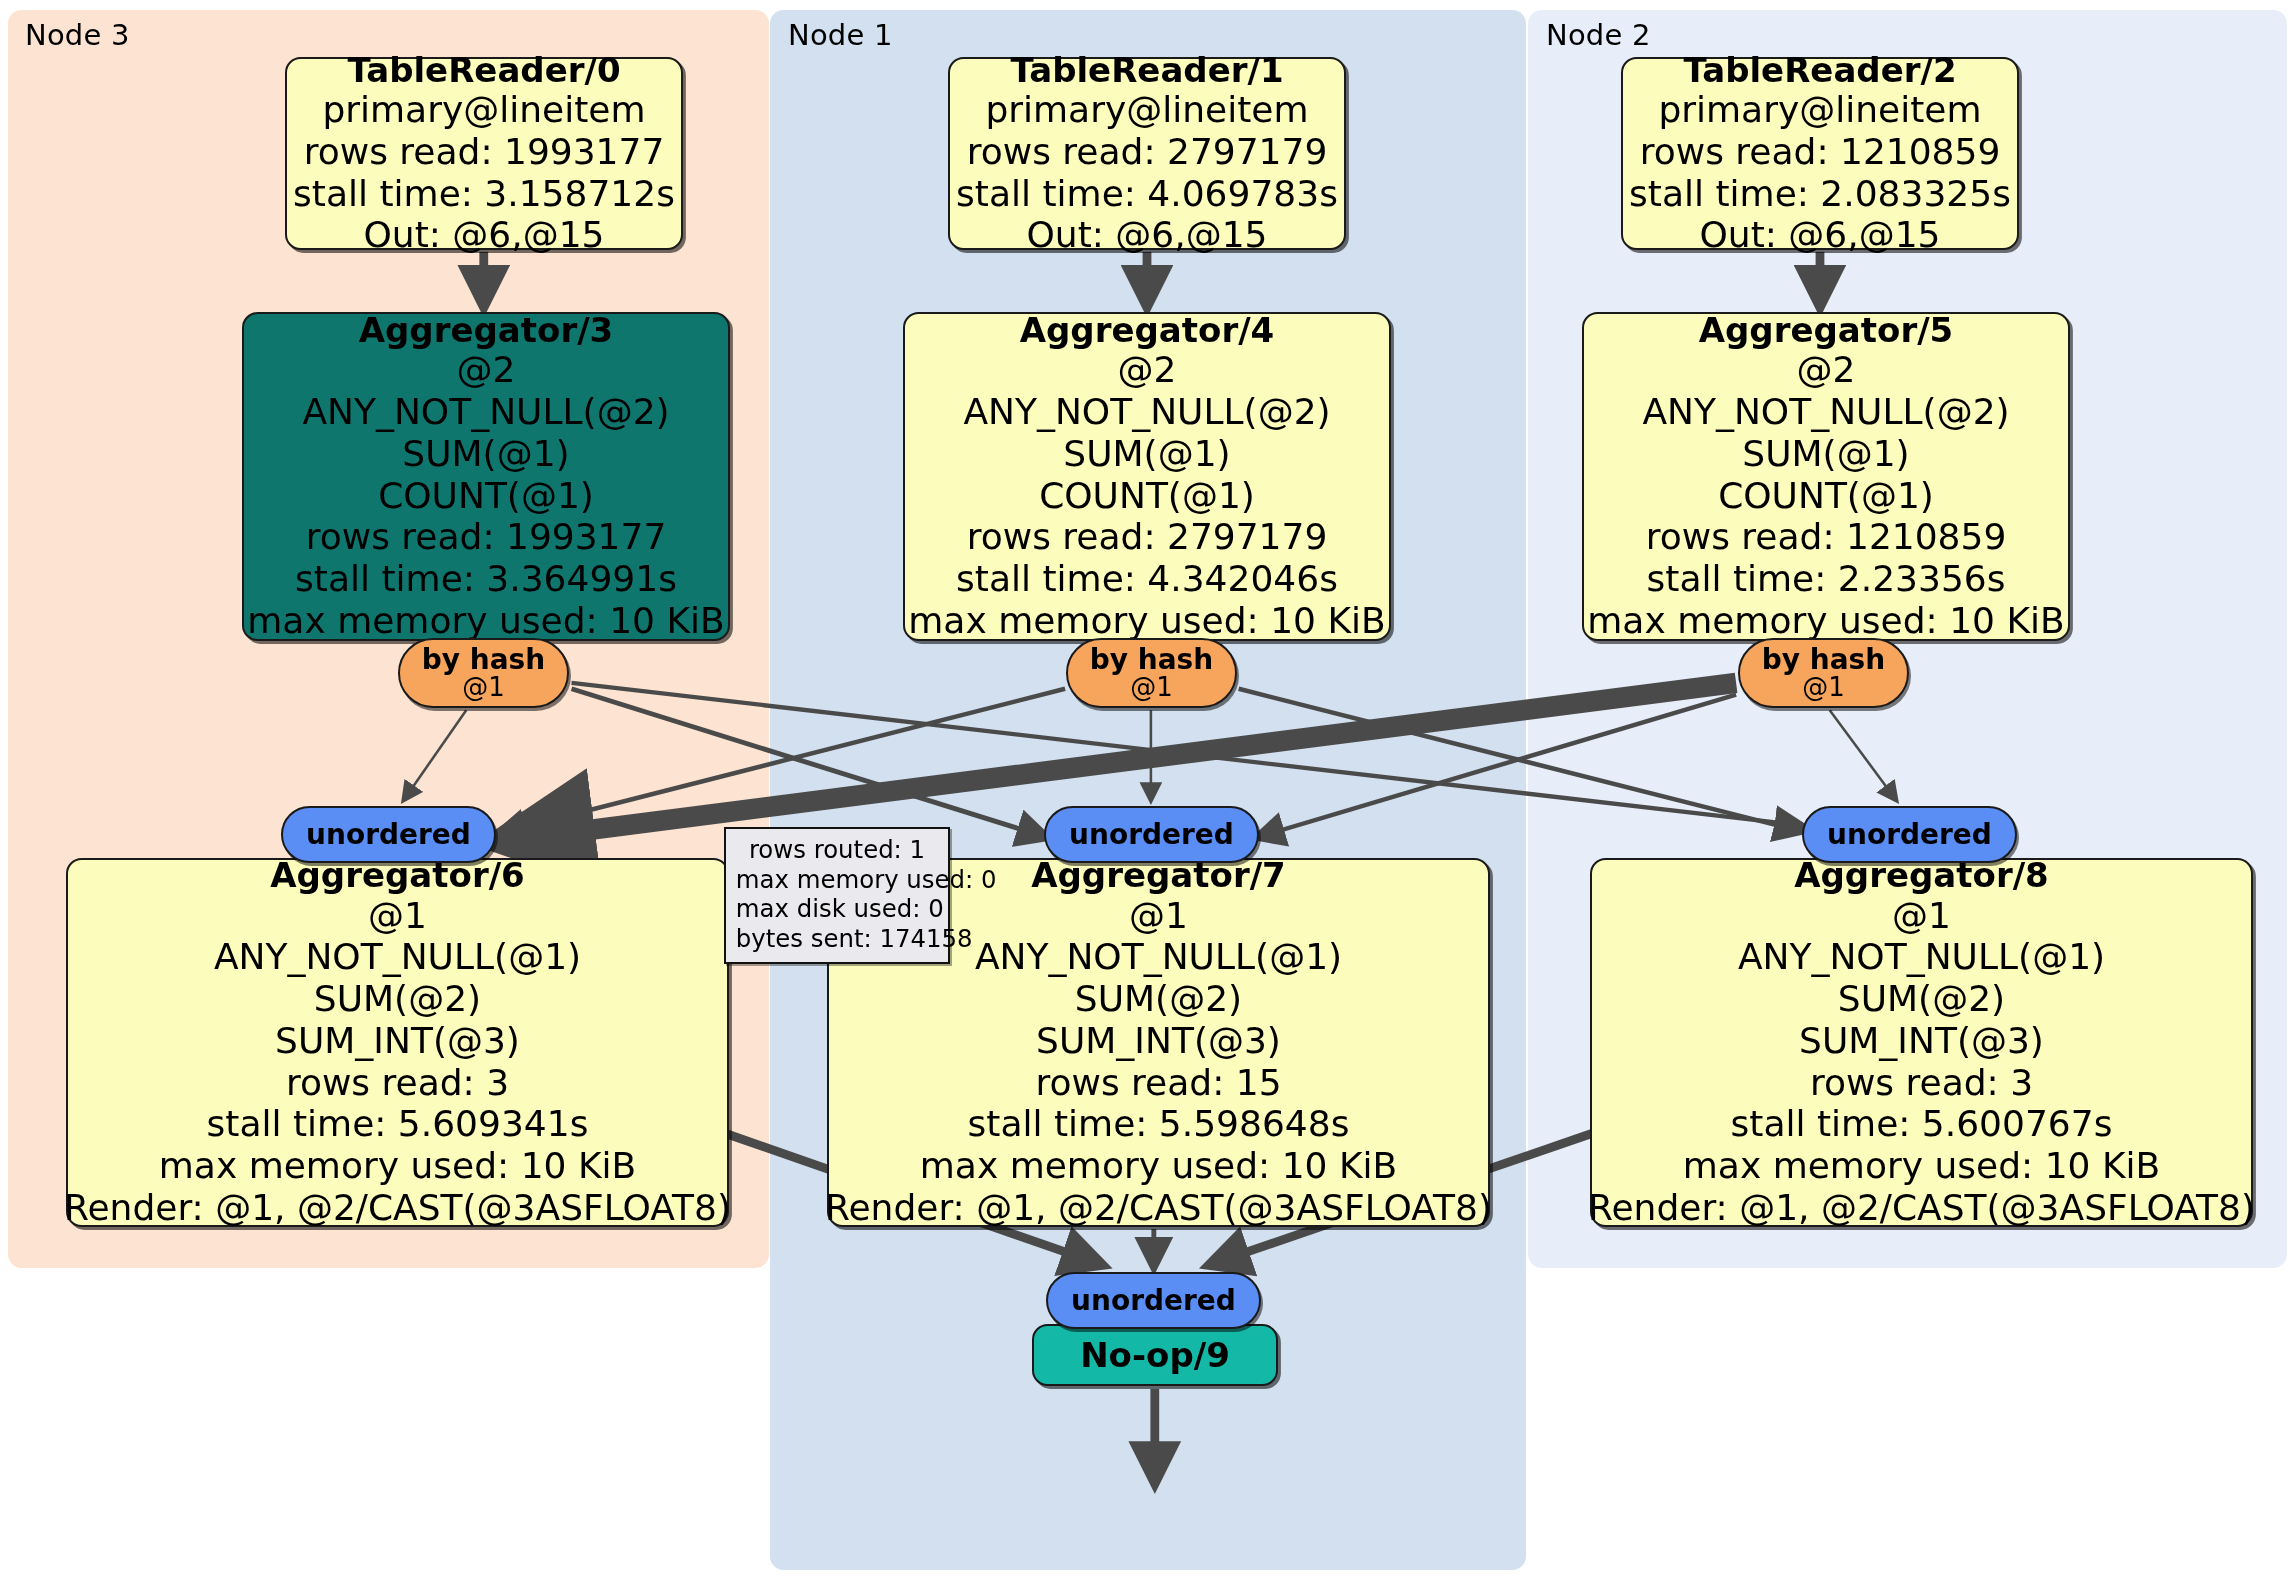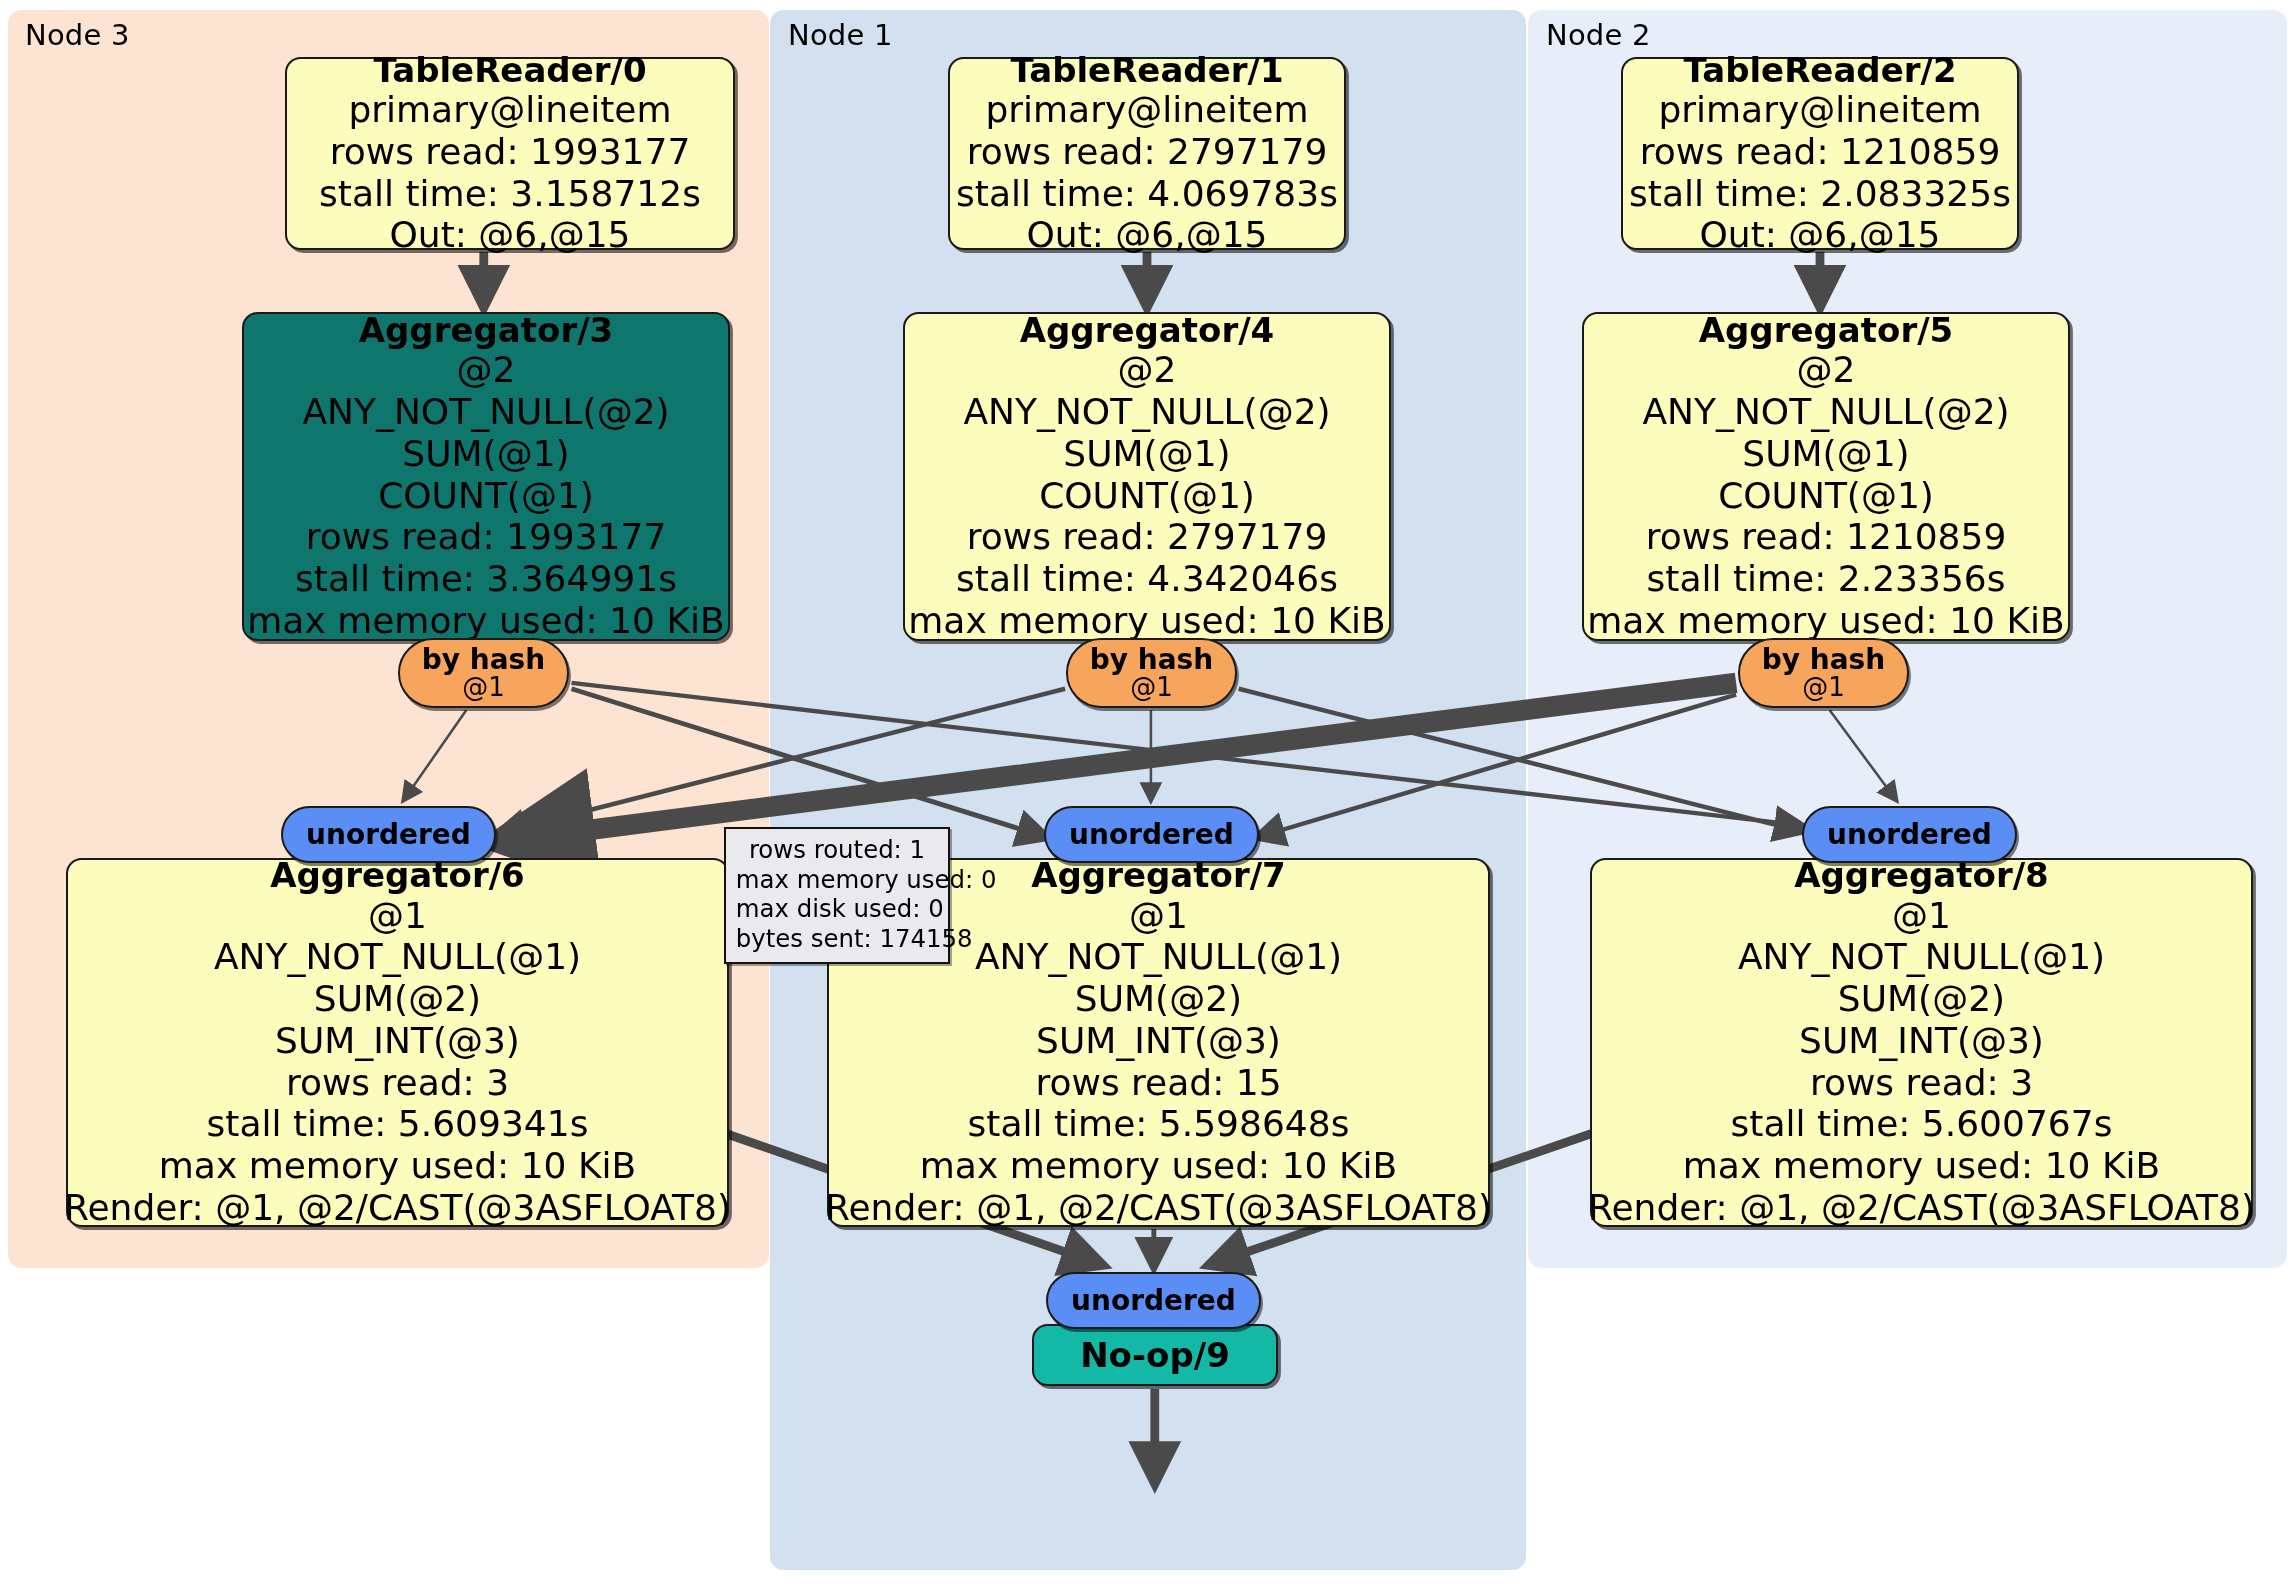--- a/index.html
+++ b/index.html
@@ -82,21 +82,21 @@
     <line x1="1780" y1="712" x2="1290" y2="858" stroke="#4a4a4a" stroke-width="4.6" marker-end="url(#ah-med)"></line>
     <line x1="1876" y1="728" x2="1944" y2="820" stroke="#4a4a4a" stroke-width="2.6" marker-end="url(#ah-thin)"></line>
 
     <line x1="744" y1="1162" x2="1128" y2="1296" stroke="#4a4a4a" stroke-width="9" marker-end="url(#ah-thick)"></line>
     <line x1="1183" y1="1260" x2="1183" y2="1298" stroke="#4a4a4a" stroke-width="5" marker-end="url(#ah-med)"></line>
     <line x1="1632" y1="1162" x2="1242" y2="1296" stroke="#4a4a4a" stroke-width="9" marker-end="url(#ah-thick)"></line>
 
     <line x1="1184" y1="1424" x2="1184" y2="1518" stroke="#4a4a4a" stroke-width="9" marker-end="url(#ah-thick)"></line>
   </svg>
 
-  <div class="node rect" id="p0" style="left: 285px; top: 57px; width: 450px; height: 193px; background: rgb(252, 252, 189);">
+  <div class="node rect" id="p0" style="left: 285px; top: 57px; width: 398px; height: 193px; background: rgb(252, 252, 189);">
     <div class="title">TableReader/0</div>
     <div class="line">primary@lineitem</div>
     <div class="line">rows read: 1993177</div>
     <div class="line">stall time: 3.158712s</div>
     <div class="line">Out: @6,@15</div>
   </div>
 
   <div class="node rect" id="p1" style="left: 948px; top: 57px; width: 398px; height: 193px; background: rgb(252, 252, 189);">
     <div class="title">TableReader/1</div>
     <div class="line">primary@lineitem</div>

